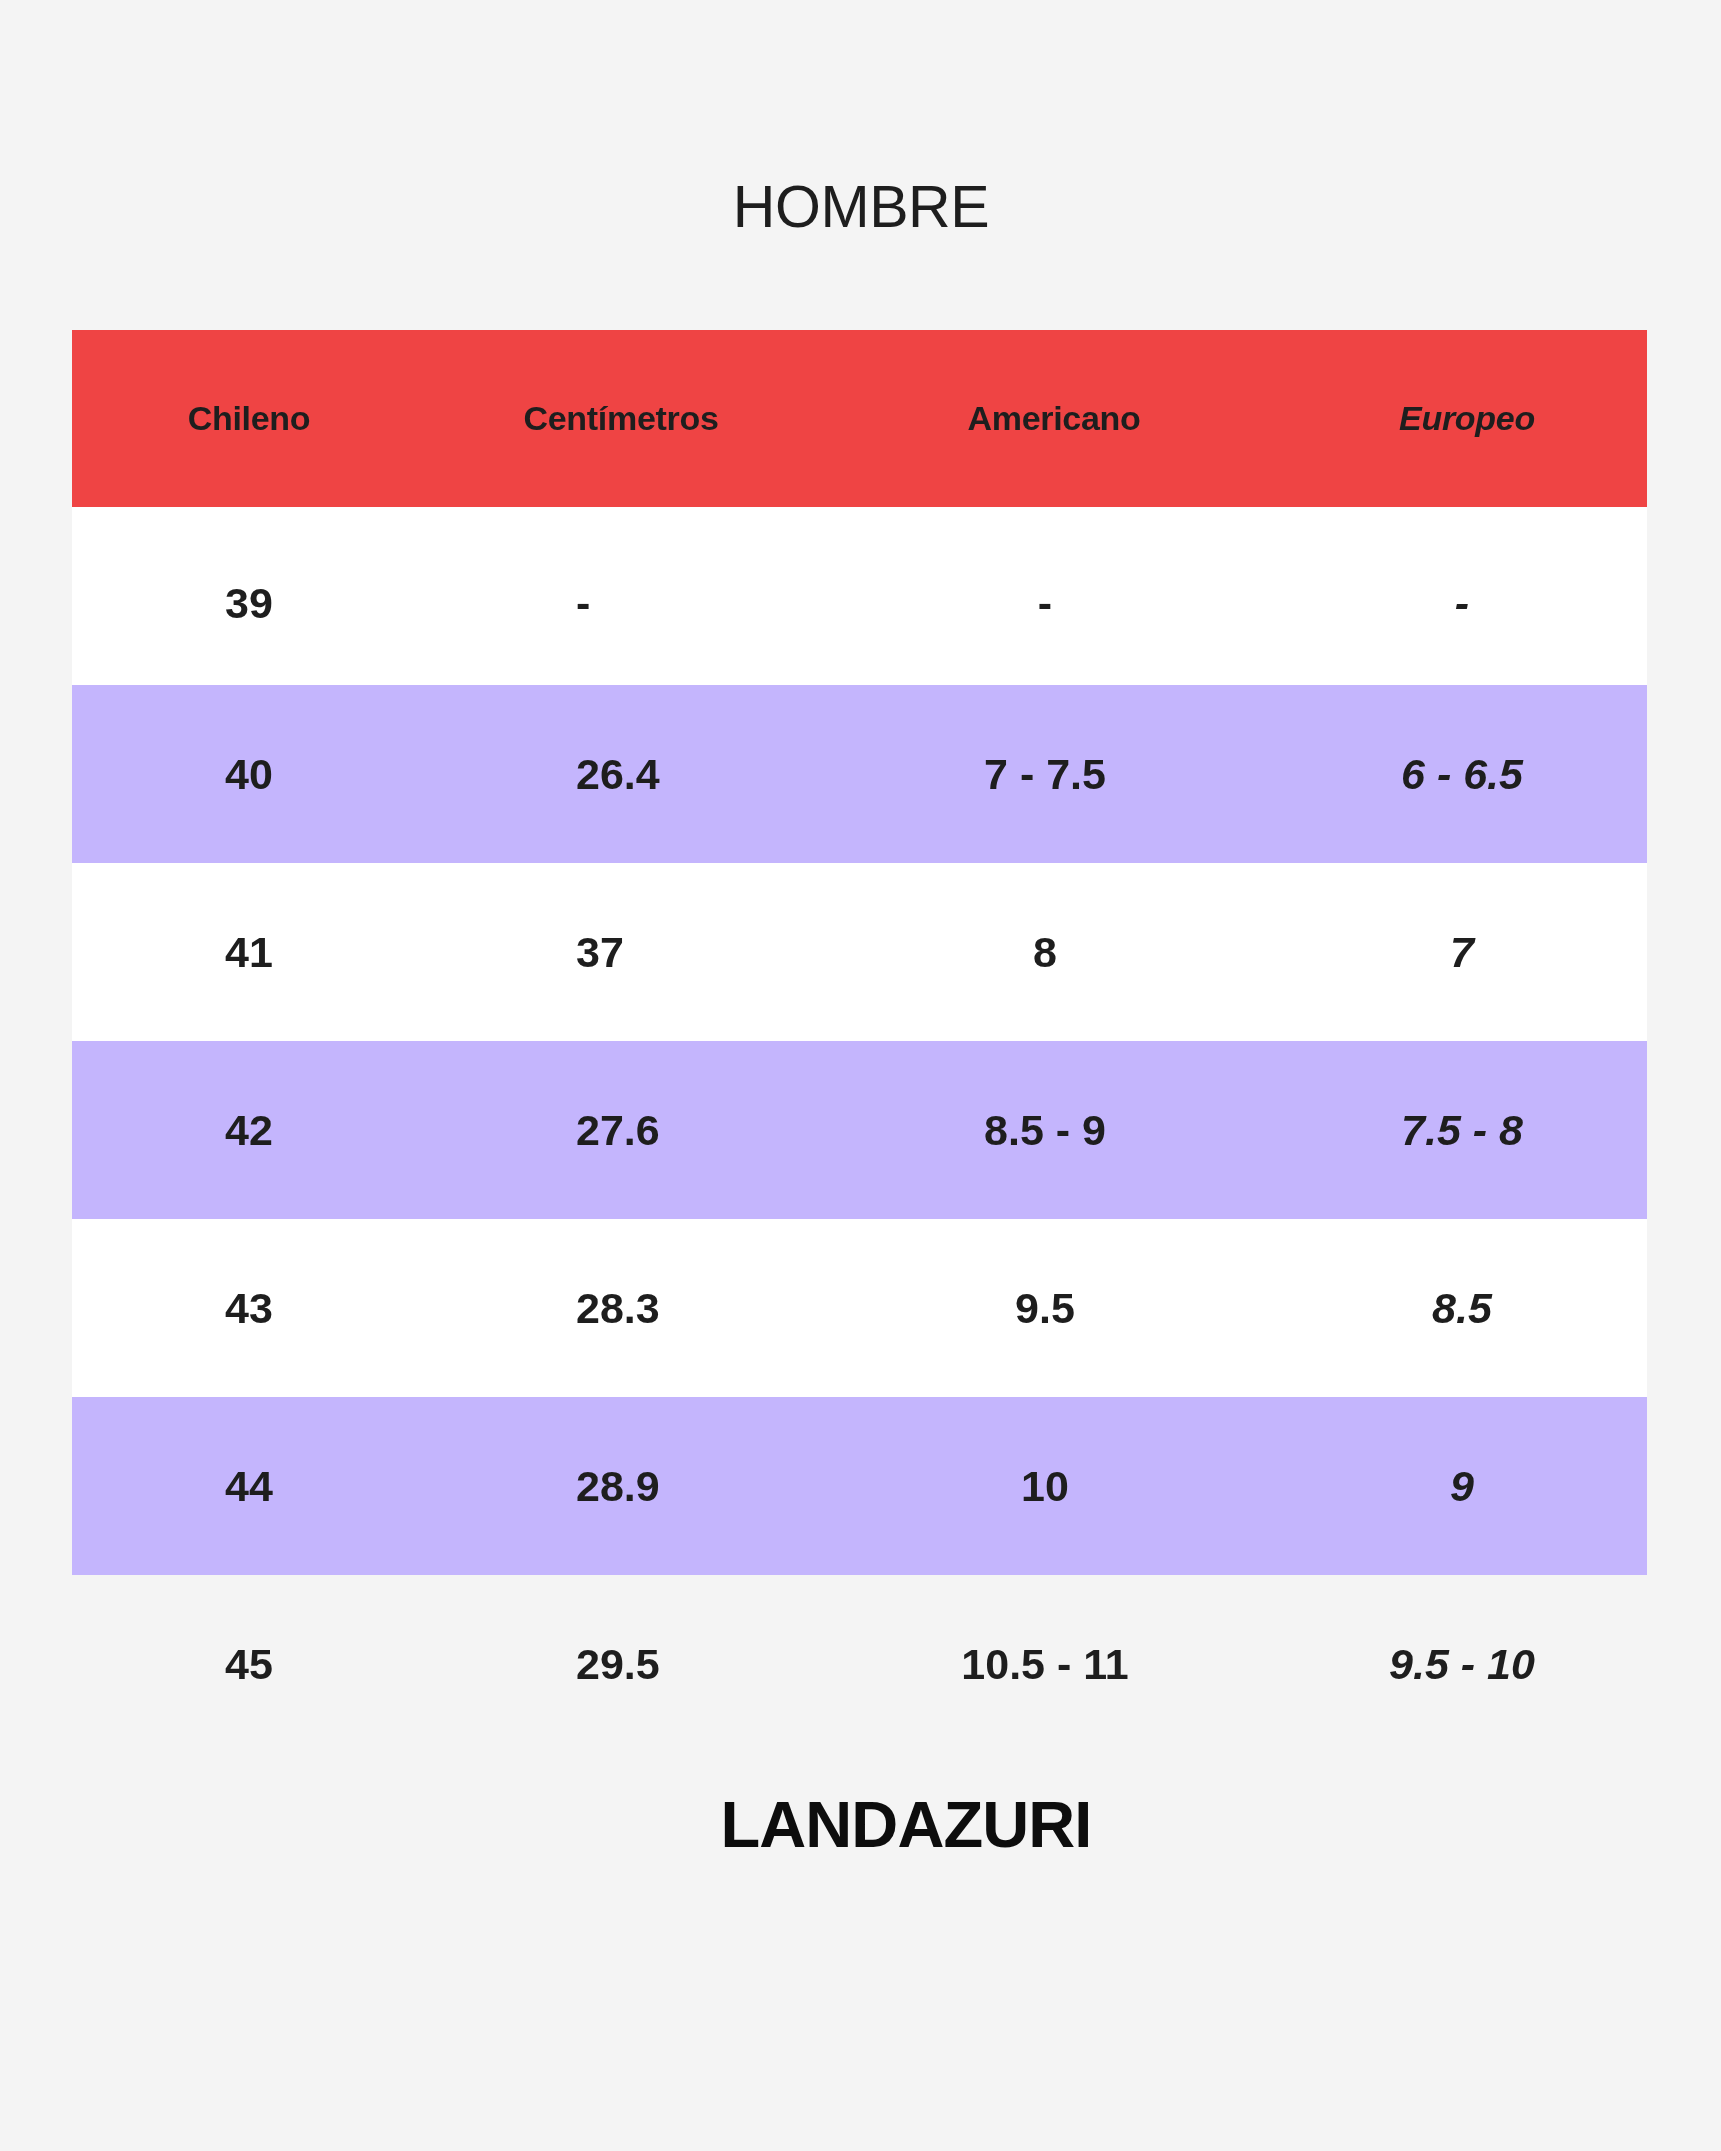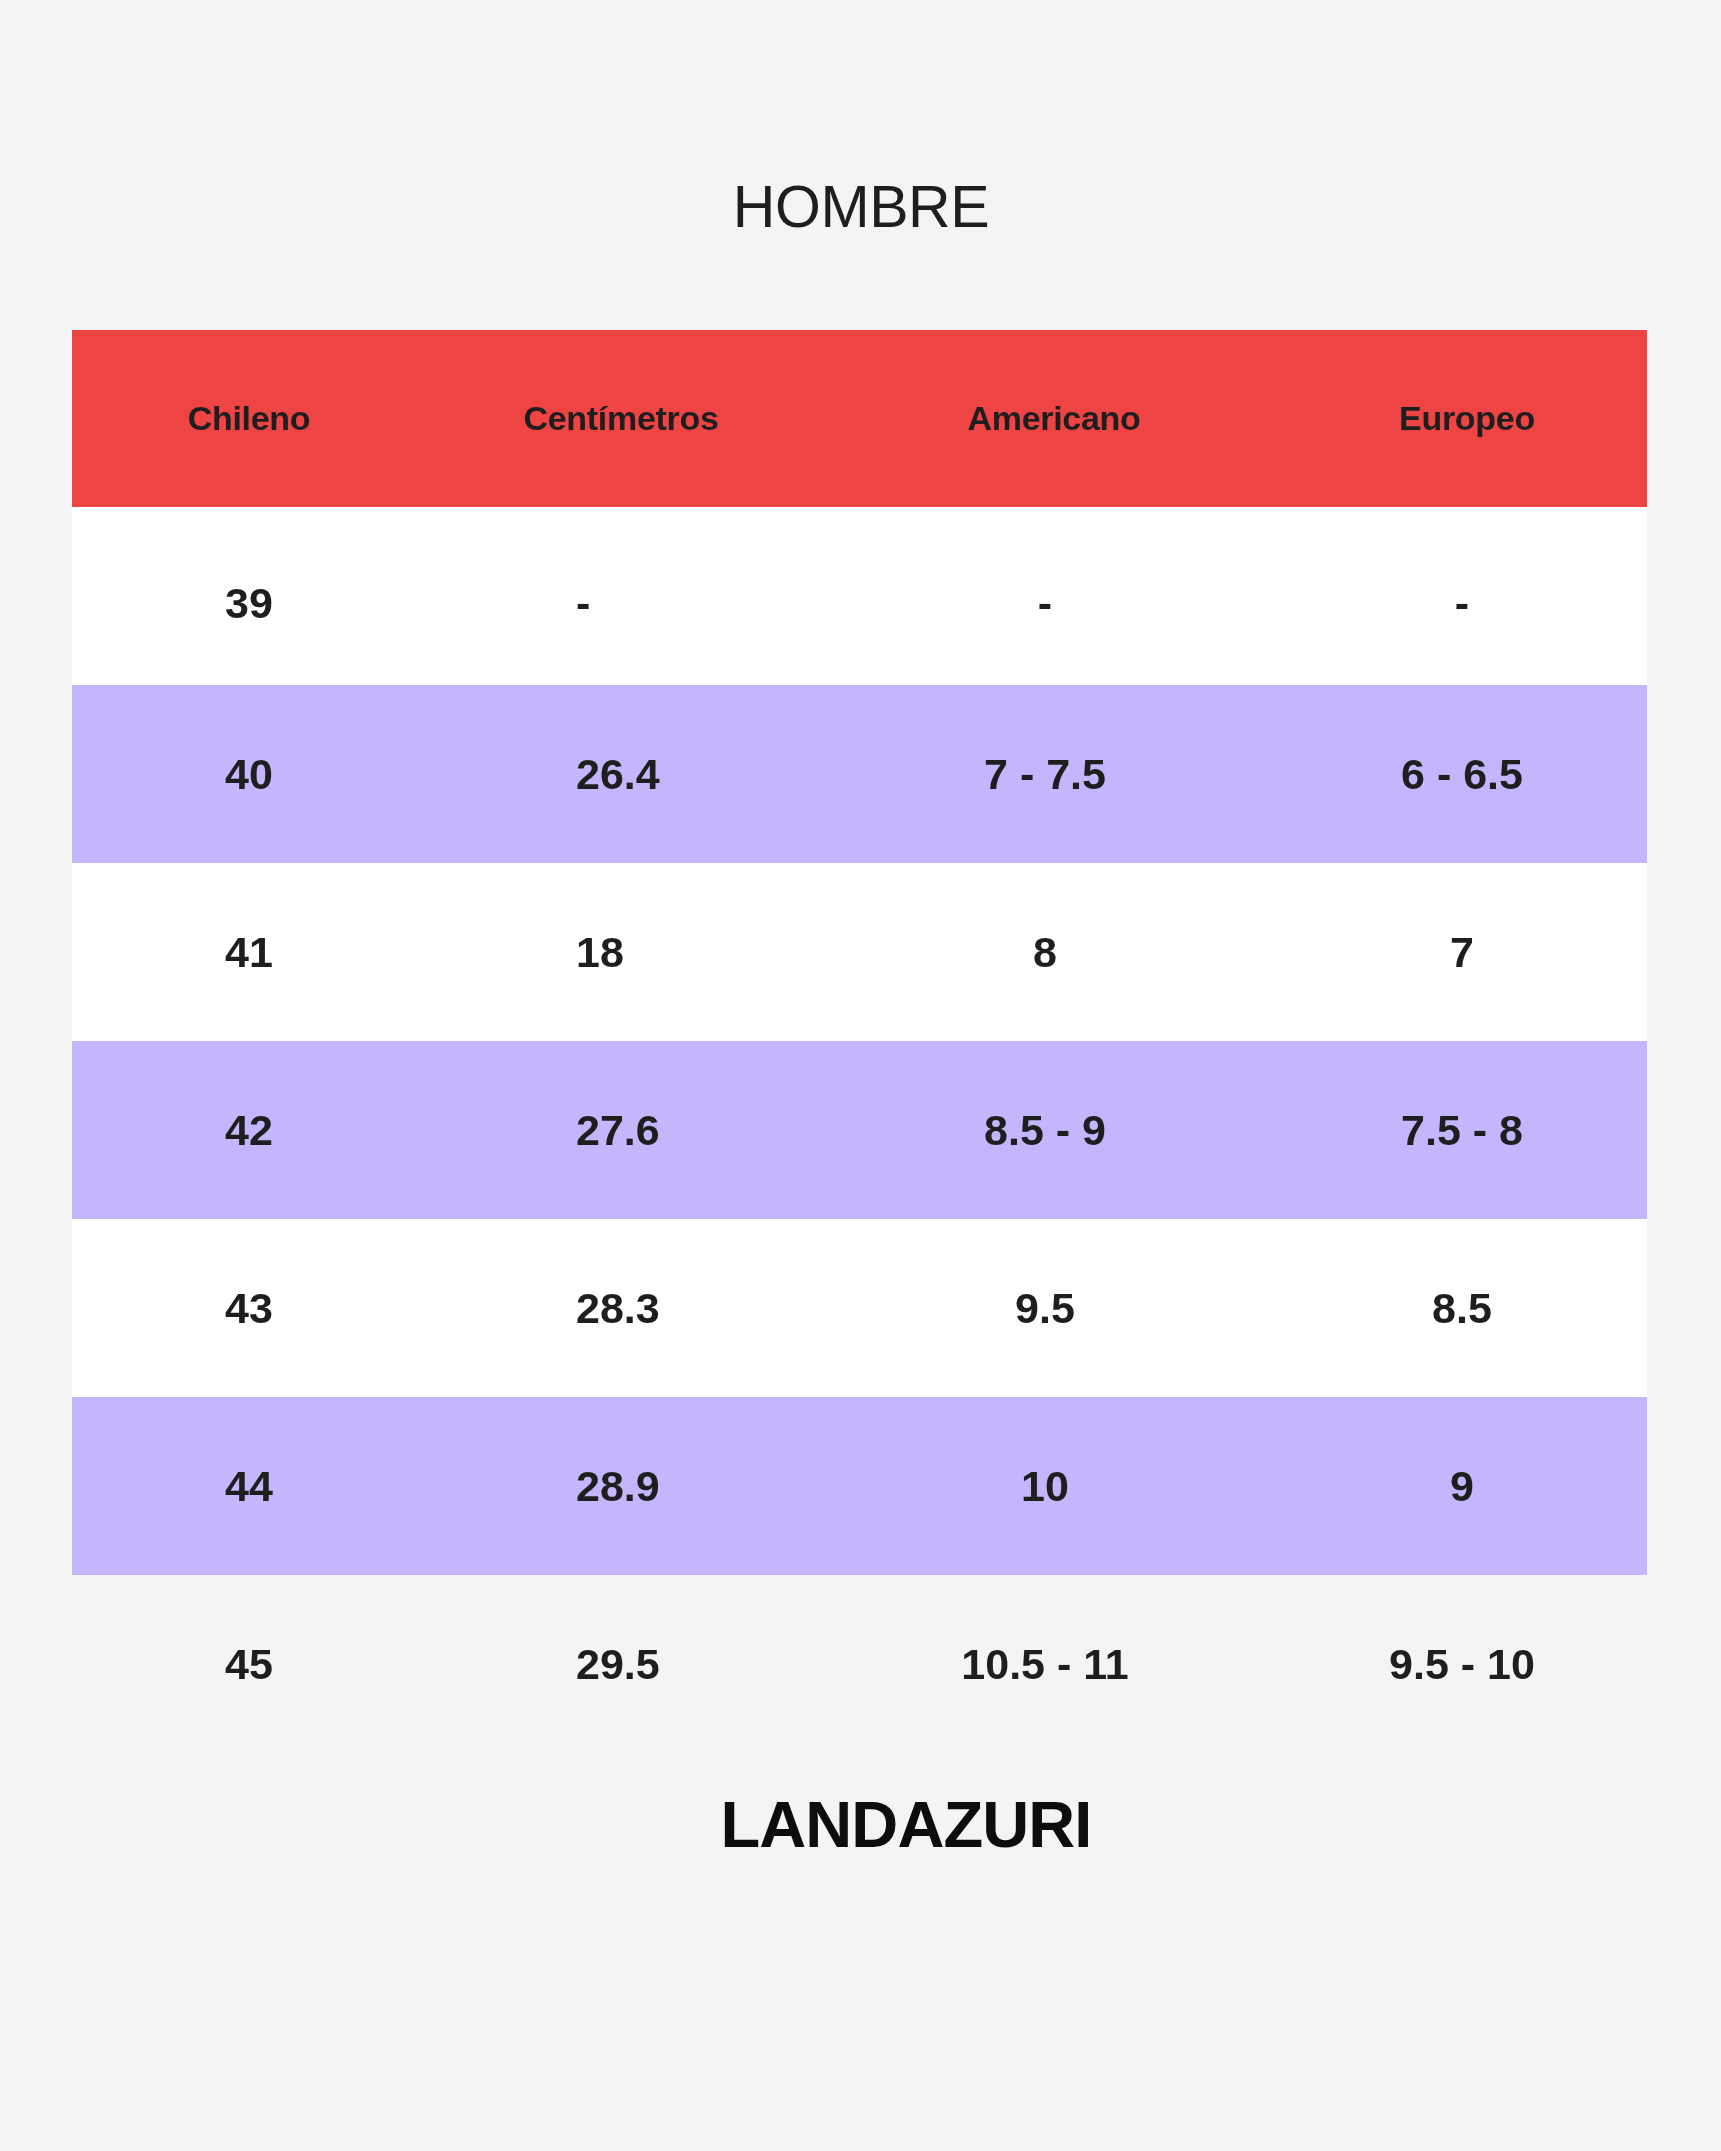--- a/index.html
+++ b/index.html
@@ -30,21 +30,21 @@
     display: flex; align-items: center;
     white-space: nowrap;
   }
   .header .cell { font-size: 34px; font-weight: 700; letter-spacing: -0.3px; }
   .body-cell { font-size: 43px; font-weight: 700; letter-spacing: 0px; }
   .row.first .cell { padding-top: 14px; box-sizing: border-box; }
   
   .c1 { left: 91px; width: 172px; justify-content: center; }
   .c2 { left: 504px; width: 258px; justify-content: flex-start; }
   .c3 { left: 887px; width: 172px; justify-content: center; }
-  .c4 { left: 1304px; width: 172px; justify-content: center; }
+  .c4 { left: 1304px; width: 172px; justify-content: center; font-style: italic; }
   .header .c2 { left: 420px; width: 258px; justify-content: center; }
   .header .c3 { left: 896px; width: 172px; justify-content: center; }
   .header .c4 { left: 1309px; width: 172px; justify-content: center; }
   .logo {
     position: absolute; left: 0; width: 1722px; top: 1790px;
     text-align: center; font-size: 65px; font-weight: 700;
     line-height: 69px; letter-spacing: -0.9px; color: #0d0d0d; padding-left: 45px;
   }
 </style>
 </head>
@@ -69,21 +69,21 @@
 
   <div class="row grey">
     <div class="cell body-cell c1">40</div>
     <div class="cell body-cell c2">26.4</div>
     <div class="cell body-cell c3">7 - 7.5</div>
     <div class="cell body-cell c4">6 - 6.5</div>
   </div>
 
   <div class="row white">
     <div class="cell body-cell c1">41</div>
-    <div class="cell body-cell c2">18</div>
+    <div class="cell body-cell c2">37</div>
     <div class="cell body-cell c3">8</div>
     <div class="cell body-cell c4">7</div>
   </div>
 
   <div class="row grey">
     <div class="cell body-cell c1">42</div>
     <div class="cell body-cell c2">27.6</div>
     <div class="cell body-cell c3">8.5 - 9</div>
     <div class="cell body-cell c4">7.5 - 8</div>
   </div>

